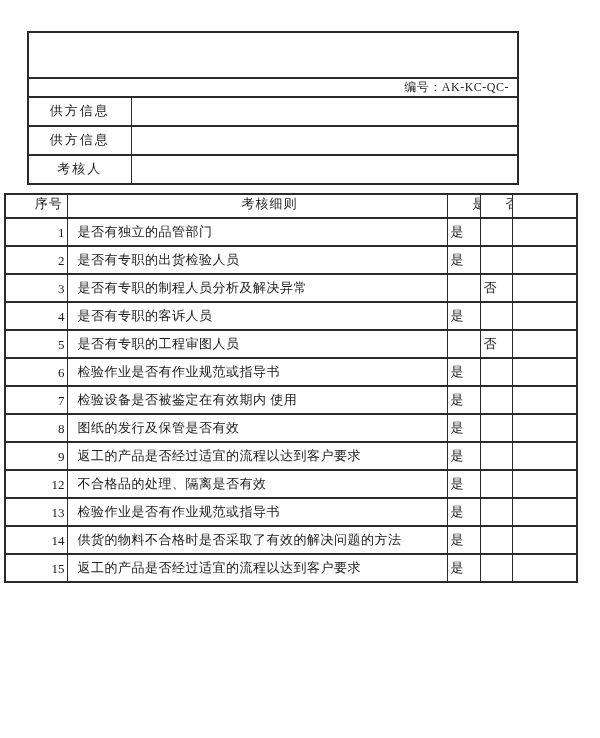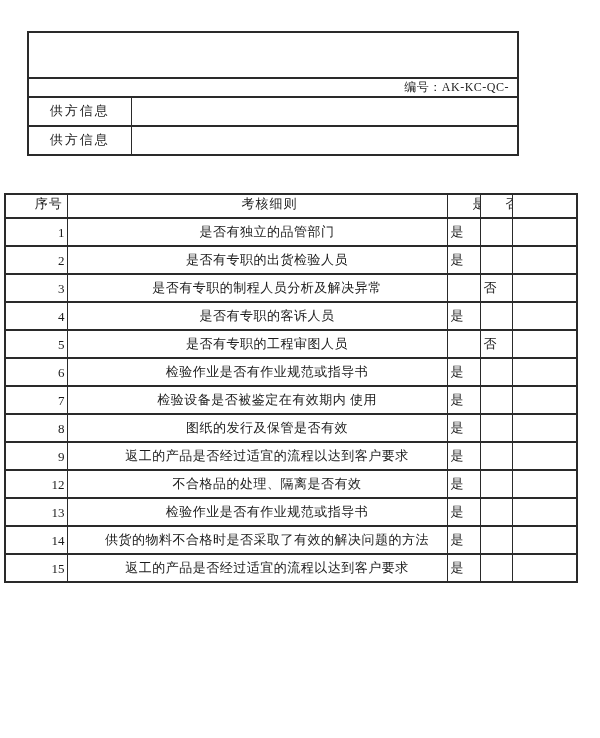--- a/index.html
+++ b/index.html
@@ -79,21 +79,21 @@
   }
   .main-table td {
     height: 28px;
     font-size: 13px;
     vertical-align: bottom;
     padding-bottom: 4px;
   }
   .th-no, .th-criteria { text-align: center; }
   .th-yes, .th-na { text-align: left; padding-left: 3px; }
   .cell-num   { text-align: right; padding-right: 2px; font-size: 12px; }
-  .cell-crit  { text-align: center;  padding-left: 20px; letter-spacing: 0.5px; }
+  .cell-crit  { text-align: left;  padding-left: 10px; letter-spacing: 0.5px; }
   .cell-yes, .cell-no { text-align: left; padding-left: 3px; }
 </style>
 </head>
 <body>
 
 <div class="page">
 
   <div class="top-section">
     <table class="form-table">
       <colgroup>
@@ -106,20 +106,24 @@
       </tr>
       <tr>
         <td colspan="2" class="code-cell">编号：AK-KC-QC-</td>
       </tr>
       <tr>
         <td class="info-label">供方信息</td>
         <td class="info-value"></td>
       </tr>
       <tr>
         <td class="info-label">供方信息</td>
+        <td class="info-value"></td>
+      </tr>
+      <tr>
+        <td class="info-label">考核人</td>
         <td class="info-value"></td>
       </tr>
     </tbody>
       </table>
   </div>
 
   <div class="main-section">
     <table class="form-table main-table">
       <colgroup>
         <col style="width:62px">

